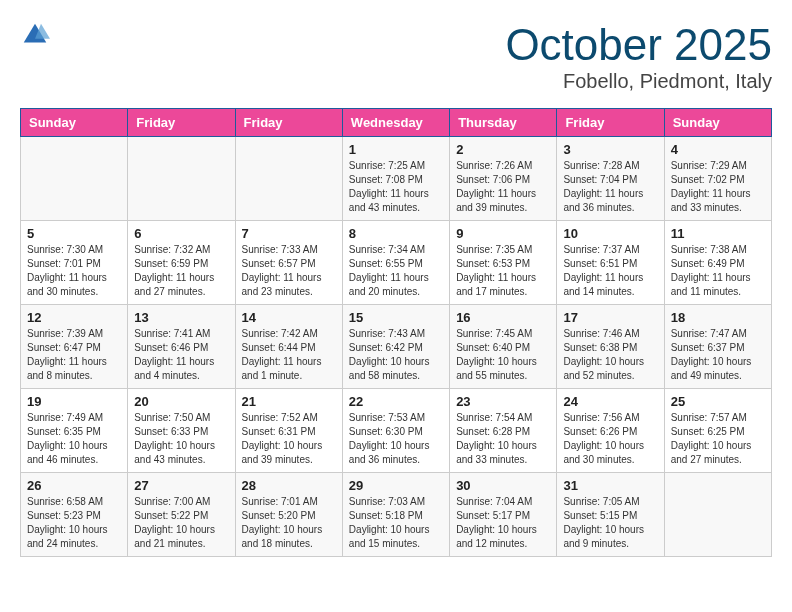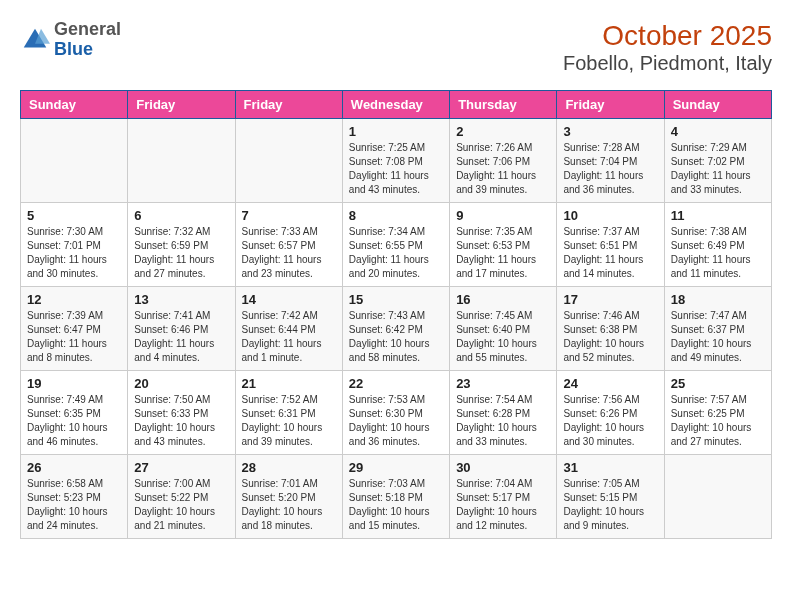--- a/index.html
+++ b/index.html
@@ -33,23 +33,23 @@
     .logo-blue { color: #1a5fa8; }
     .logo-icon {
       width: 30px;
       height: 30px;
       margin-right: 4px;
     }
     .title-section {
       text-align: right;
     }
     .month-title {
-      font-size: 28px;
+      font-size: 44px;
       font-weight: normal;
-      color: #c2410c;
+      color: #0c4a6e;
     }
     .location {
       font-size: 20px;
       color: #444;
     }
     .calendar {
       width: 100%;
       border-collapse: collapse;
       border: 1px solid #ccc;
     }
@@ -97,24 +97,20 @@
 </head>
 <body>
 
 <div class="container">
   <div class="header">
     <div class="logo">
       <svg class="logo-icon" viewBox="0 0 40 40">
         <polygon points="20,5 35,30 5,30" fill="#2a6db5"></polygon>
         <polygon points="28,5 40,25 20,25" fill="#5a9fd4" opacity="0.7"></polygon>
       </svg>
-      <div class="logo-text">
-        <span class="logo-general">General</span>
-        <span class="logo-blue">Blue</span>
-      </div>
     </div>
     <div class="title-section">
       <div class="month-title">October 2025</div>
       <div class="location">Fobello, Piedmont, Italy</div>
     </div>
   </div>
 
   <table class="calendar">
     <thead>
       <tr>

